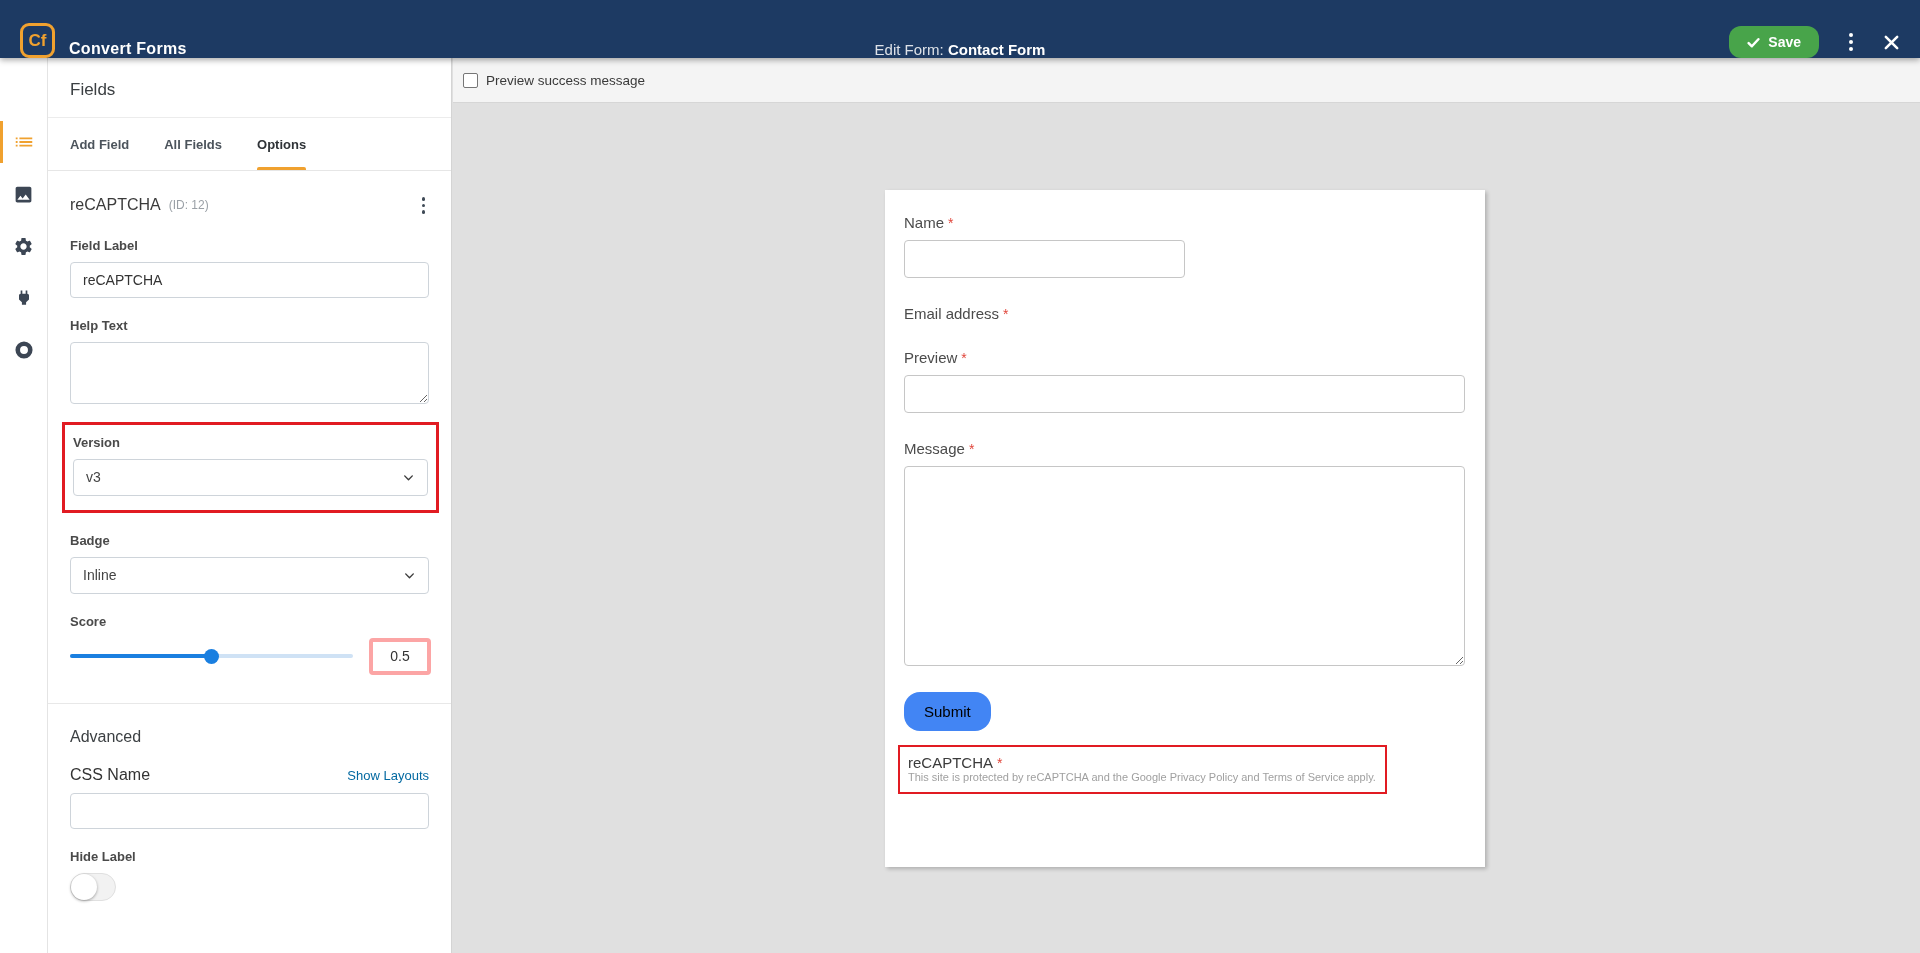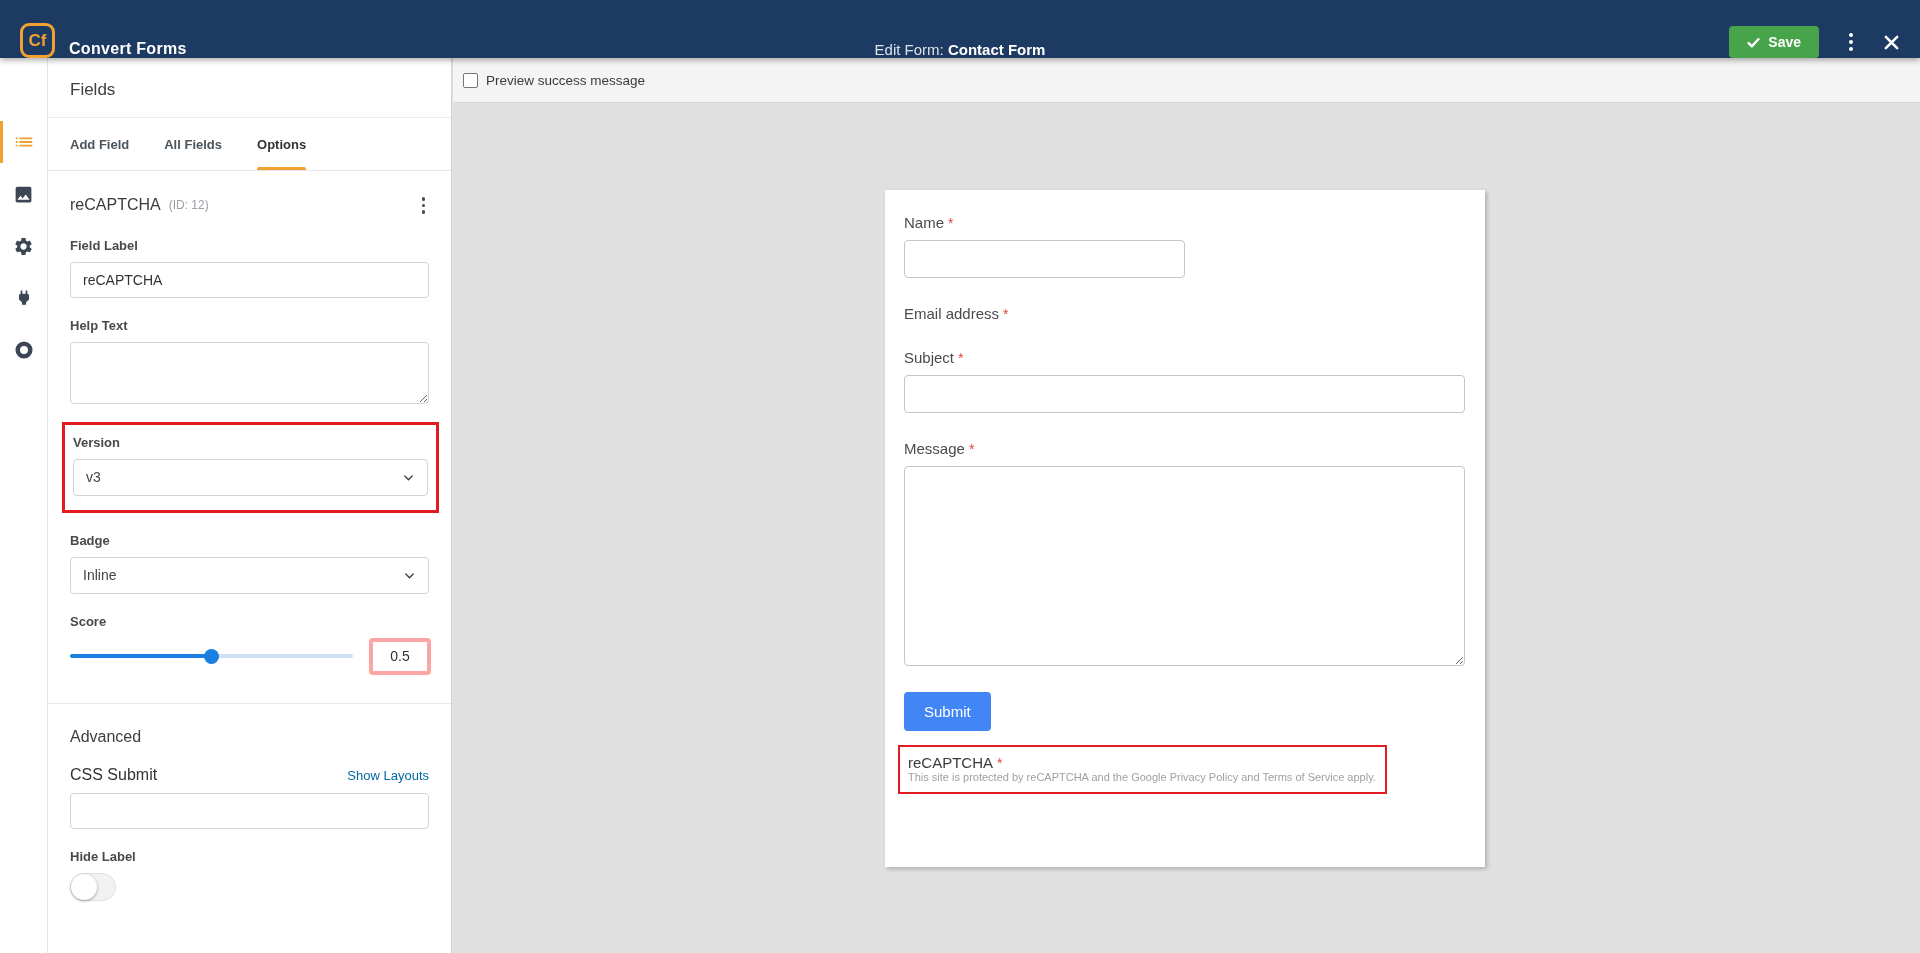--- a/index.html
+++ b/index.html
@@ -11,21 +11,21 @@
             display:flex; align-items:flex-end; padding:0 20px; z-index:50;
             box-shadow:0 2px 6px rgba(0,0,0,.35); }
   .logo-badge { width:35px; height:35px; border:3px solid #f0a12f; border-radius:9px;
                 color:#f0a12f; font-weight:bold; font-size:17px; display:flex;
                 align-items:center; justify-content:center; margin-right:14px; }
   .app-name { color:#fff; font-size:16px; font-weight:bold; letter-spacing:.3px; }
   .topbar-title { position:absolute; left:0; right:0; text-align:center; color:rgba(255,255,255,.85);
                   font-size:15px; pointer-events:none; }
   .topbar-title b { color:#fff; }
   .topbar-actions { margin-left:auto; display:flex; align-items:center; gap:30px; }
-  .save-btn { background:#48a44a; border:none; border-radius:4px; color:#fff; font-weight:bold;
+  .save-btn { background:#48a44a; border:none; border-radius:12px; color:#fff; font-weight:bold;
               font-size:14px; padding:8px 18px; display:flex; align-items:center; gap:8px;
               cursor:pointer; font-family:inherit; }
   .icon-btn { background:none; border:none; cursor:pointer; display:flex; align-items:center; }
   .kebab { display:flex; flex-direction:column; gap:3px; }
   .kebab i { width:4px; height:4px; border-radius:50%; background:#fff; }
 
   
   .rail { position:absolute; left:0; top:58px; bottom:0; width:48px; background:#fff;
           border-right:1px solid #e4e4e4; padding-top:58px; display:flex; flex-direction:column;
           align-items:stretch; }
@@ -96,21 +96,21 @@
                box-shadow:2px 2px 4px rgba(0,0,0,.22); padding:24px 19px 0; }
   .f-label { font-size:15px; color:#4b4b4b; display:block; }
   .req { color:#e0453a; margin-left:4px; font-size:14px; }
   .f-input { display:block; width:561px; height:38px; border:1px solid #c6c6c6; border-radius:4px;
              margin-top:9px; padding:0 11px; font-size:14px; color:#333; font-family:inherit; }
   .f-input.half { width:281px; }
   .f-input::placeholder { color:#9c9c9c; }
   textarea.f-input { height:200px; resize:both; padding-top:9px; }
   .f-group { margin-top:27px; }
   .f-group:first-child { margin-top:0; }
-  .submit-btn { margin-top:26px; background:#4285f4; color:#ffffff; border:none; border-radius:4px;
+  .submit-btn { margin-top:26px; background:#4285f4; color:#000000; border:none; border-radius:16px;
                 font-size:15px; padding:11px 20px; cursor:pointer; font-family:inherit; }
   .recaptcha-box { border:2px solid #e11b22; margin:14px 0 0 -6px; width:489px; padding:7px 8px 9px; }
   .recaptcha-box .f-label { font-size:15px; color:#3b3b3b; }
   .recaptcha-notice { font-size:11px; color:#a0a0a0; margin-top:0; }
 </style>
 </head>
 <body>
 
 <div class="topbar">
   <div class="logo-badge">Cf</div>
@@ -227,21 +227,21 @@
       <input class="score-val" type="text" value="0.5" style="">
     </div>
   </div>
 
   <div class="hr"></div>
 
   <div class="advanced-title">Advanced</div>
 
   <div class="group">
     <div class="css-row">
-      <label>CSS Submit</label>
+      <label>CSS Name</label>
       <a class="link">Show Layouts</a>
     </div>
     <input class="tinput" type="text" style="">
   </div>
 
   <div class="group">
     <label>Hide Label</label>
     <div class="toggle">
       <div class="knob"></div>
     </div>
@@ -259,21 +259,21 @@
     <div class="f-group">
       <span class="f-label"><span>Name</span><span class="req">*</span></span>
       <input class="f-input half" type="text" value="" style="">
     </div>
 
     <div class="f-group">
       <span class="f-label"><span>Email address</span><span class="req">*</span></span>
     </div>
 
     <div class="f-group">
-      <span class="f-label"><span>Subject</span><span class="req">*</span></span>
+      <span class="f-label"><span>Preview</span><span class="req">*</span></span>
       <input class="f-input" type="text" value="" style="">
     </div>
 
     <div class="f-group">
       <span class="f-label"><span>Message</span><span class="req">*</span></span>
       <textarea class="f-input" style=""></textarea>
     </div>
 
     <button class="submit-btn">Submit</button>
 

